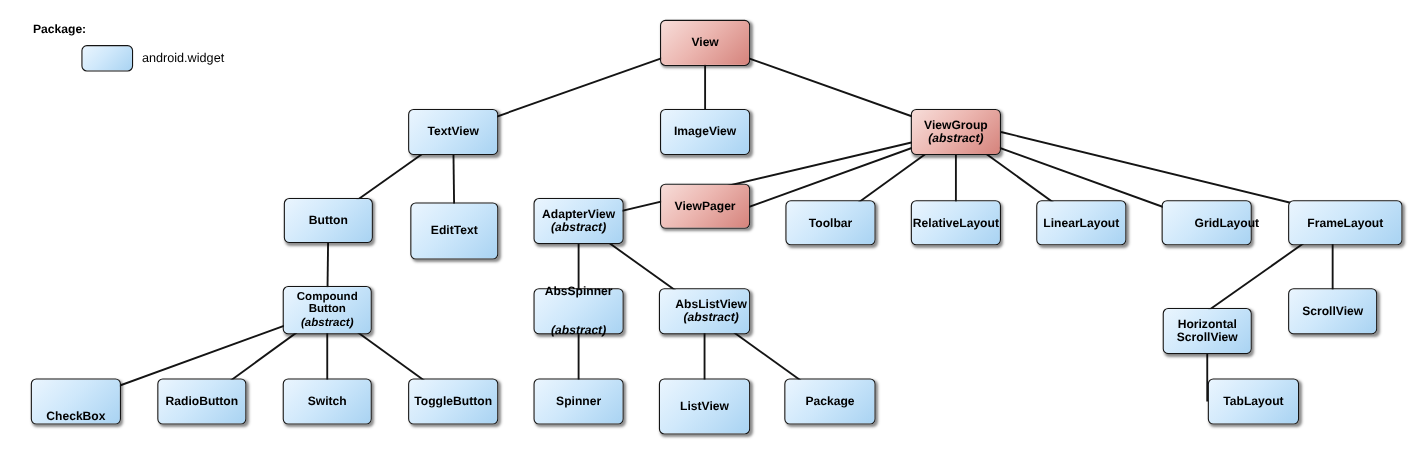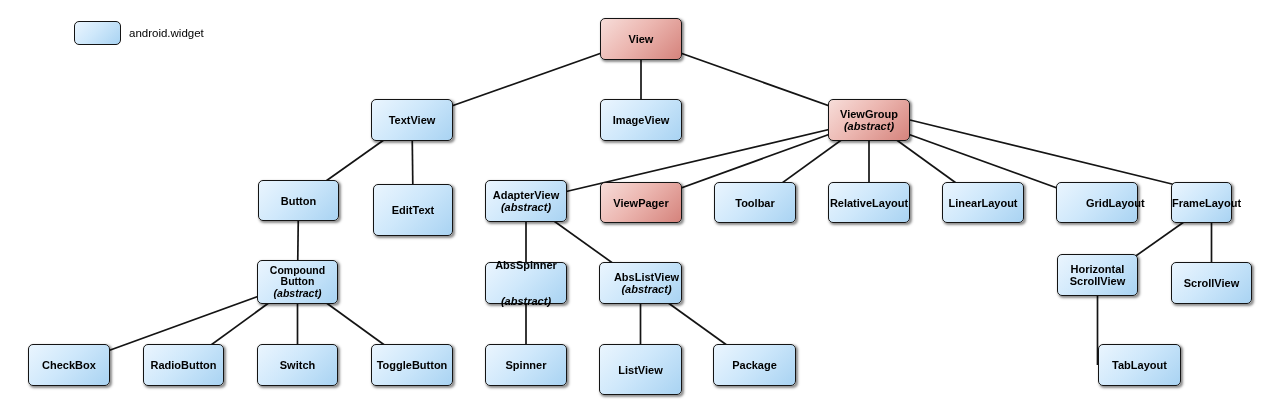--- a/index.html
+++ b/index.html
@@ -129,59 +129,59 @@
       <div class="node pkg-widget" style="left: 258px; top: 180px; width: 81px; height: 41px;">
         <div class="nl">Button</div>
       </div>
       <div class="node pkg-widget" style="left: 373px; top: 184px; width: 80px; height: 52px;">
         <div class="nl">EditText</div>
       </div>
       <div class="node pkg-widget" style="left: 485px; top: 180px; width: 82px; height: 42px;">
         <div class="nl">AdapterView</div>
         <div class="nl abstract">(abstract)</div>
       </div>
-      <div class="node pkg-view" style="left: 600px; top: 182px; width: 82px; height: 41px;">
+      <div class="node pkg-view" style="left: 600px; top: 167px; width: 82px; height: 41px;">
         <div class="nl">ViewPager</div>
       </div>
       <div class="node pkg-widget" style="left: 714px; top: 182px; width: 82px; height: 41px;">
         <div class="nl">Toolbar</div>
       </div>
       <div class="node pkg-widget" style="left: 828px; top: 182px; width: 82px; height: 41px;">
         <div class="nl">RelativeLayout</div>
       </div>
       <div class="node pkg-widget" style="left: 942px; top: 182px; width: 82px; height: 41px;">
         <div class="nl">LinearLayout</div>
       </div>
       <div class="node pkg-widget" style="left: 1056px; top: 182px; width: 82px; height: 41px; padding-left: 29px;">
         <div class="nl">GridLayout</div>
       </div>
-      <div class="node pkg-widget" style="left: 1171px; top: 182px; width: 61px; height: 41px;">
+      <div class="node pkg-widget" style="left: 1171px; top: 182px; width: 104px; height: 41px;">
         <div class="nl">FrameLayout</div>
       </div>
       <div class="node pkg-widget small-text" style="left: 257px; top: 260px; width: 81px; height: 44px;">
         <div class="nl">Compound</div>
         <div class="nl">Button</div>
         <div class="nl abstract">(abstract)</div>
       </div>
       <div class="node pkg-widget" style="left: 485px; top: 262px; width: 82px; height: 42px; gap: 24px;">
         <div class="nl">AbsSpinner</div>
         <div class="nl abstract">(abstract)</div>
       </div>
       <div class="node pkg-widget" style="left: 599px; top: 262px; width: 83px; height: 42px; padding-left: 12px;">
         <div class="nl">AbsListView</div>
         <div class="nl abstract">(abstract)</div>
       </div>
-      <div class="node pkg-widget" style="left: 1057px; top: 254px; width: 81px; height: 42px;">
+      <div class="node pkg-widget" style="left: 1057px; top: 280px; width: 81px; height: 42px;">
         <div class="nl">Horizontal</div>
         <div class="nl">ScrollView</div>
       </div>
       <div class="node pkg-widget" style="left: 1171px; top: 262px; width: 81px; height: 42px;">
         <div class="nl">ScrollView</div>
       </div>
-      <div class="node pkg-widget" style="left: 28px; top: 344px; width: 82px; height: 42px;">
+      <div class="node pkg-widget" style="left: 28px; top: 344px; width: 82px; height: 42px; justify-content: flex-end;">
         <div class="nl">CheckBox</div>
       </div>
       <div class="node pkg-widget" style="left: 143px; top: 344px; width: 81px; height: 42px;">
         <div class="nl">RadioButton</div>
       </div>
       <div class="node pkg-widget" style="left: 257px; top: 344px; width: 81px; height: 42px;">
         <div class="nl">Switch</div>
       </div>
       <div class="node pkg-widget" style="left: 371px; top: 344px; width: 82px; height: 42px;">
         <div class="nl">ToggleButton</div>
@@ -194,19 +194,20 @@
       </div>
       <div class="node pkg-widget" style="left: 713px; top: 344px; width: 83px; height: 42px;">
         <div class="nl">Package</div>
       </div>
       <div class="node pkg-widget" style="left: 1056px; top: 344px; width: 83px; height: 42px; margin-left: 42px;">
         <div class="nl">TabLayout</div>
       </div>
     </div>
 
   <div id="legend">
+    <div class="legend-title">Package:</div>
     <div class="legend-row">
       <div class="legend-swatch pkg-widget"></div>
       <div class="legend-label">android.widget</div>
     </div>
   </div>
 
 </div>
 
 </body></html>

